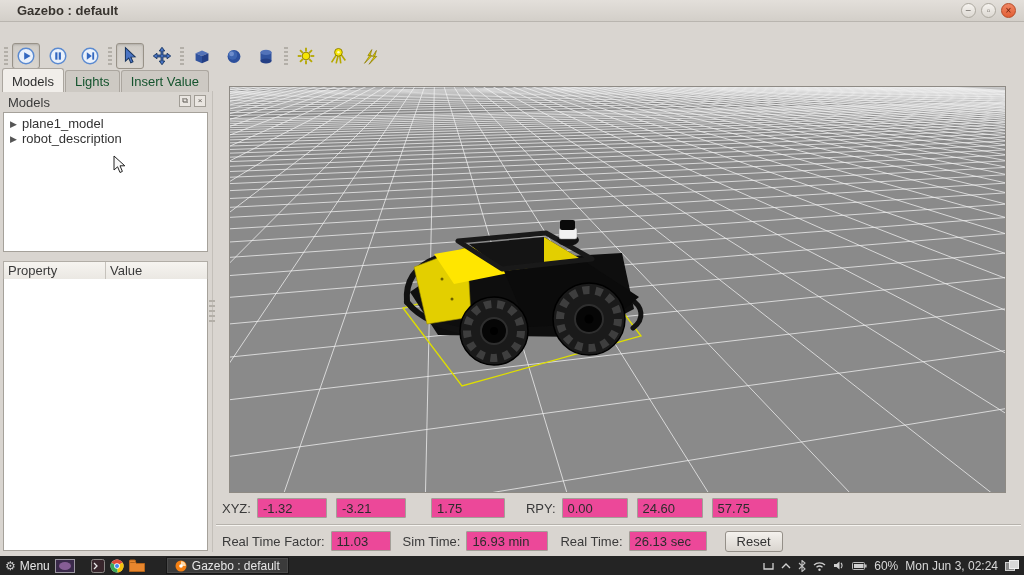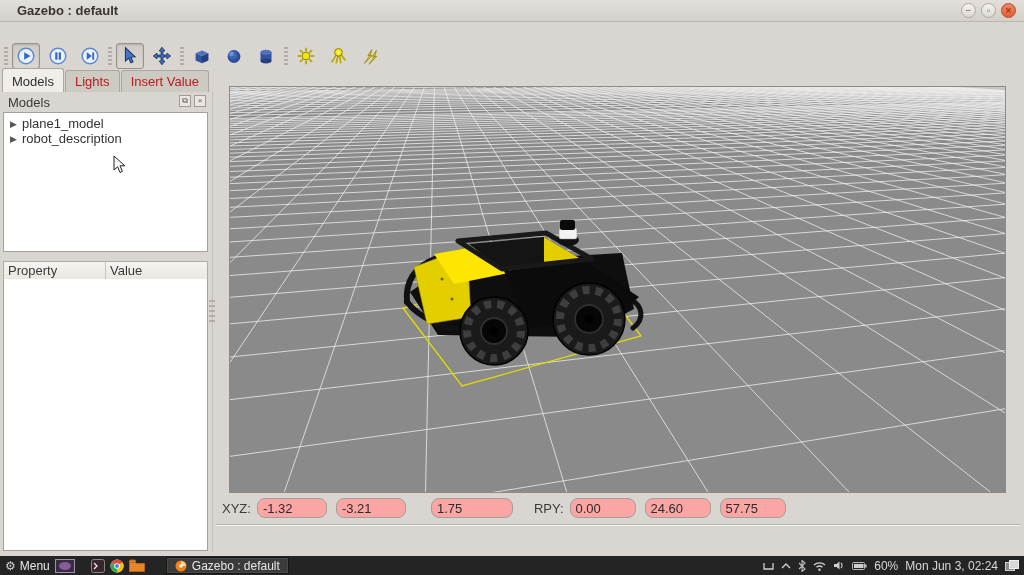--- a/index.html
+++ b/index.html
@@ -25,21 +25,21 @@
   .toolbar { position:absolute; left:0; top:41px; width:1024px; height:29px; display:flex; align-items:center; padding-left:2px; }
   .grip { width:4px; height:18px; margin:0 2px;
     background:repeating-linear-gradient(#b3afa8 0 2px, transparent 2px 4px); }
   .tool-btn { width:28px; height:26px; display:flex; align-items:center; justify-content:center;
     border:1px solid transparent; border-radius:3px; margin:0 2px; }
   .tool-btn.pressed { border-color:#989288; background:linear-gradient(#cfcbc5,#dad6d0); box-shadow:inset 0 1px 2px rgba(0,0,0,.15); }
 
   
   .tabrow { position:absolute; left:2px; top:70px; height:22px; display:flex; align-items:flex-end; }
   .tab { font-size:13px; padding:3px 9px; border:1px solid #aba69f; border-bottom:none;
-    background:#cdc9c3; border-radius:3px 3px 0 0; margin-right:1px; color:#b91c1c; }
+    background:#cdc9c3; border-radius:3px 3px 0 0; margin-right:1px; color:#14532d; }
   .tab.active { background:#f1eeea; padding-top:5px; color:#2e2e2e; }
   .dock-title { position:absolute; left:4px; top:94px; width:204px; height:17px; font-size:13px; }
   .dock-title span.t { position:absolute; left:4px; top:1px; }
   .dock-icons { position:absolute; right:2px; top:1px; display:flex; gap:3px; }
   .dock-btn { width:12px; height:12px; border:1px solid #a19d96; background:#eae6e1;
     font-size:8px; line-height:10px; text-align:center; color:#5a5650; }
   .tree-frame { position:absolute; left:3px; top:112px; width:205px; height:140px;
     background:#ffffff; border:1px solid #a5a19a; }
   .tree-row { display:flex; align-items:center; height:15px; padding-left:6px; font-size:13px; color:#333; }
   .tree-exp { width:12px; font-size:9px; color:#555; }
@@ -55,21 +55,21 @@
     background:repeating-linear-gradient(#b3afa8 0 2px, transparent 2px 5px); }
 
   
   .viewport { position:absolute; left:229px; top:86px; width:777px; height:407px;
     border:1px solid #8e8a84; background:#8a8a8a; overflow:hidden; }
   .viewport svg { position:absolute; left:0; top:0; }
 
   
   .pose-bar { position:absolute; left:222px; top:497px; height:22px; display:flex; align-items:center; font-size:13px; }
   .status-bar { position:absolute; left:222px; top:530px; height:22px; display:flex; align-items:center; font-size:13px; }
-  .field { height:20px; border:1px solid #a39e97; border-radius:8px; background:#fca5a5;
+  .field { height:20px; border:1px solid #a39e97; border-radius:1px; background:#ec4899;
     font-family:"Liberation Sans", sans-serif; font-size:13px; color:#2c2c2c; padding:0 5px; }
   .lbl { margin:0 6px 0 0; white-space:nowrap; }
   .sep-line { position:absolute; left:216px; top:524px; right:3px; height:2px;
     border-top:1px solid #b6b2ac; border-bottom:1px solid #f6f4f0; }
   .reset-btn { height:21px; width:58px; margin-left:18px; border:1px solid #948f88; border-radius:3px;
     background:linear-gradient(#f4f1ed,#d9d5cf); font-family:"Liberation Sans", sans-serif; font-size:13px; color:#333; }
 
   
   .taskbar { position:absolute; left:0; top:556px; width:1024px; height:19px; background:#242424;
     display:flex; align-items:center; color:#e6e6e6; font-size:12px; }
@@ -436,29 +436,38 @@
         <rect x="329" y="141" width="18" height="11" rx="2" fill="#f2f2f2" stroke="#8a8a8a" stroke-width="0.5"></rect>
         <rect x="330" y="133" width="15" height="10" rx="2" fill="#0a0a0a"></rect>
       </g>
     </svg>
   </div>
 
   <div class="pose-bar">
     <span class="lbl">XYZ:</span>
     <input class="field" style="width: 70px; margin-right: 9px;" value="-1.32">
     <input class="field" style="width: 70px; margin-right: 25px;" value="-3.21">
-    <input class="field" style="width: 82px;" value="1.75">
+    <input class="field" style="width: 74px;" value="1.75">
     <span class="lbl" style="margin-left:21px">RPY:</span>
     <input class="field" style="width: 66px; margin-right: 9px;" value="0.00">
     <input class="field" style="width: 66px; margin-right: 9px;" value="24.60">
     <input class="field" style="width: 66px;" value="57.75">
   </div>
 
   <div class="sep-line"></div>
 
+  <div class="status-bar">
+    <span class="lbl">Real Time Factor:</span>
+    <input class="field" style="width: 60px;" value="11.03">
+    <span class="lbl" style="margin-left:12px">Sim Time:</span>
+    <input class="field" style="width: 82px;" value="16.93 min">
+    <span class="lbl" style="margin-left:12px">Real Time:</span>
+    <input class="field" style="width: 78px;" value="26.13 sec">
+    <button class="reset-btn">Reset</button>
+  </div>
 
   <svg class="cursor-arrow" width="13" height="19" viewBox="0 0 13 19">
     <polygon points="1,1 1,15 4.6,11.8 7,17.5 9.4,16.4 7,10.8 11.8,10.8" fill="#f8f8f8" stroke="#222" stroke-width="1"></polygon>
   </svg>
 
   <div class="taskbar">
     <div class="tb-left">
       <div class="tb-menu">
         <span class="gear">⚙</span>
         <span>Menu</span>

